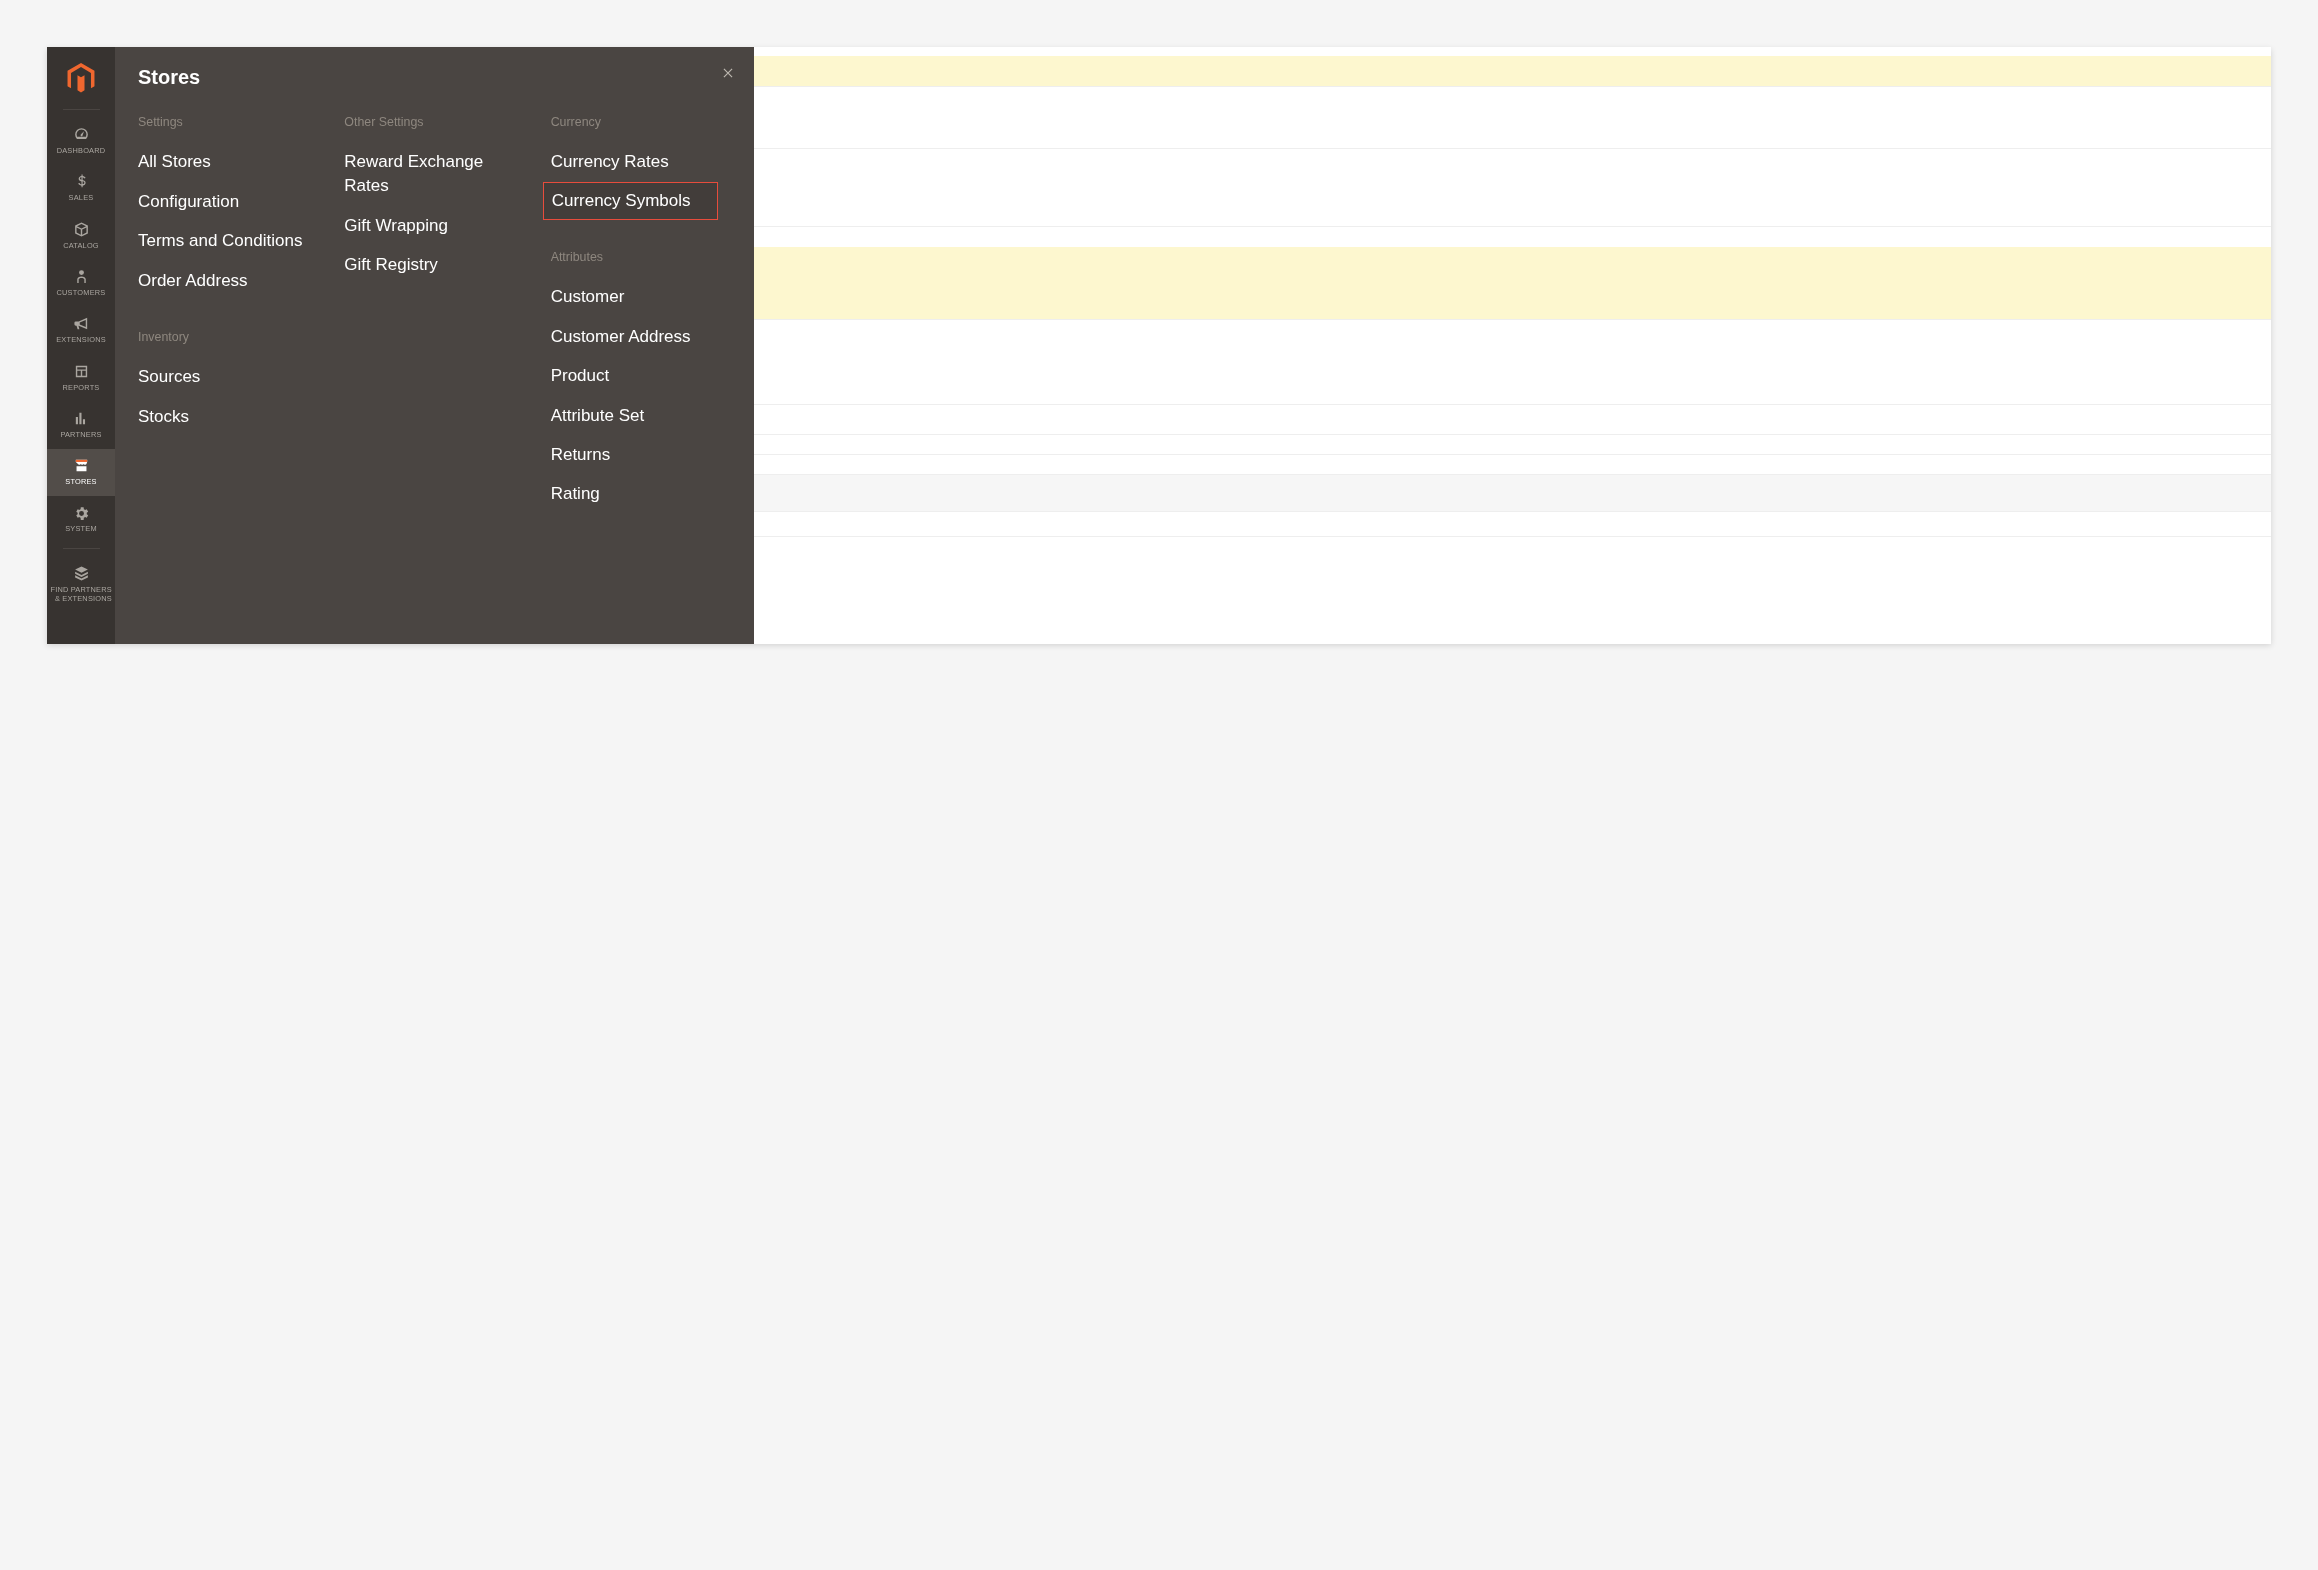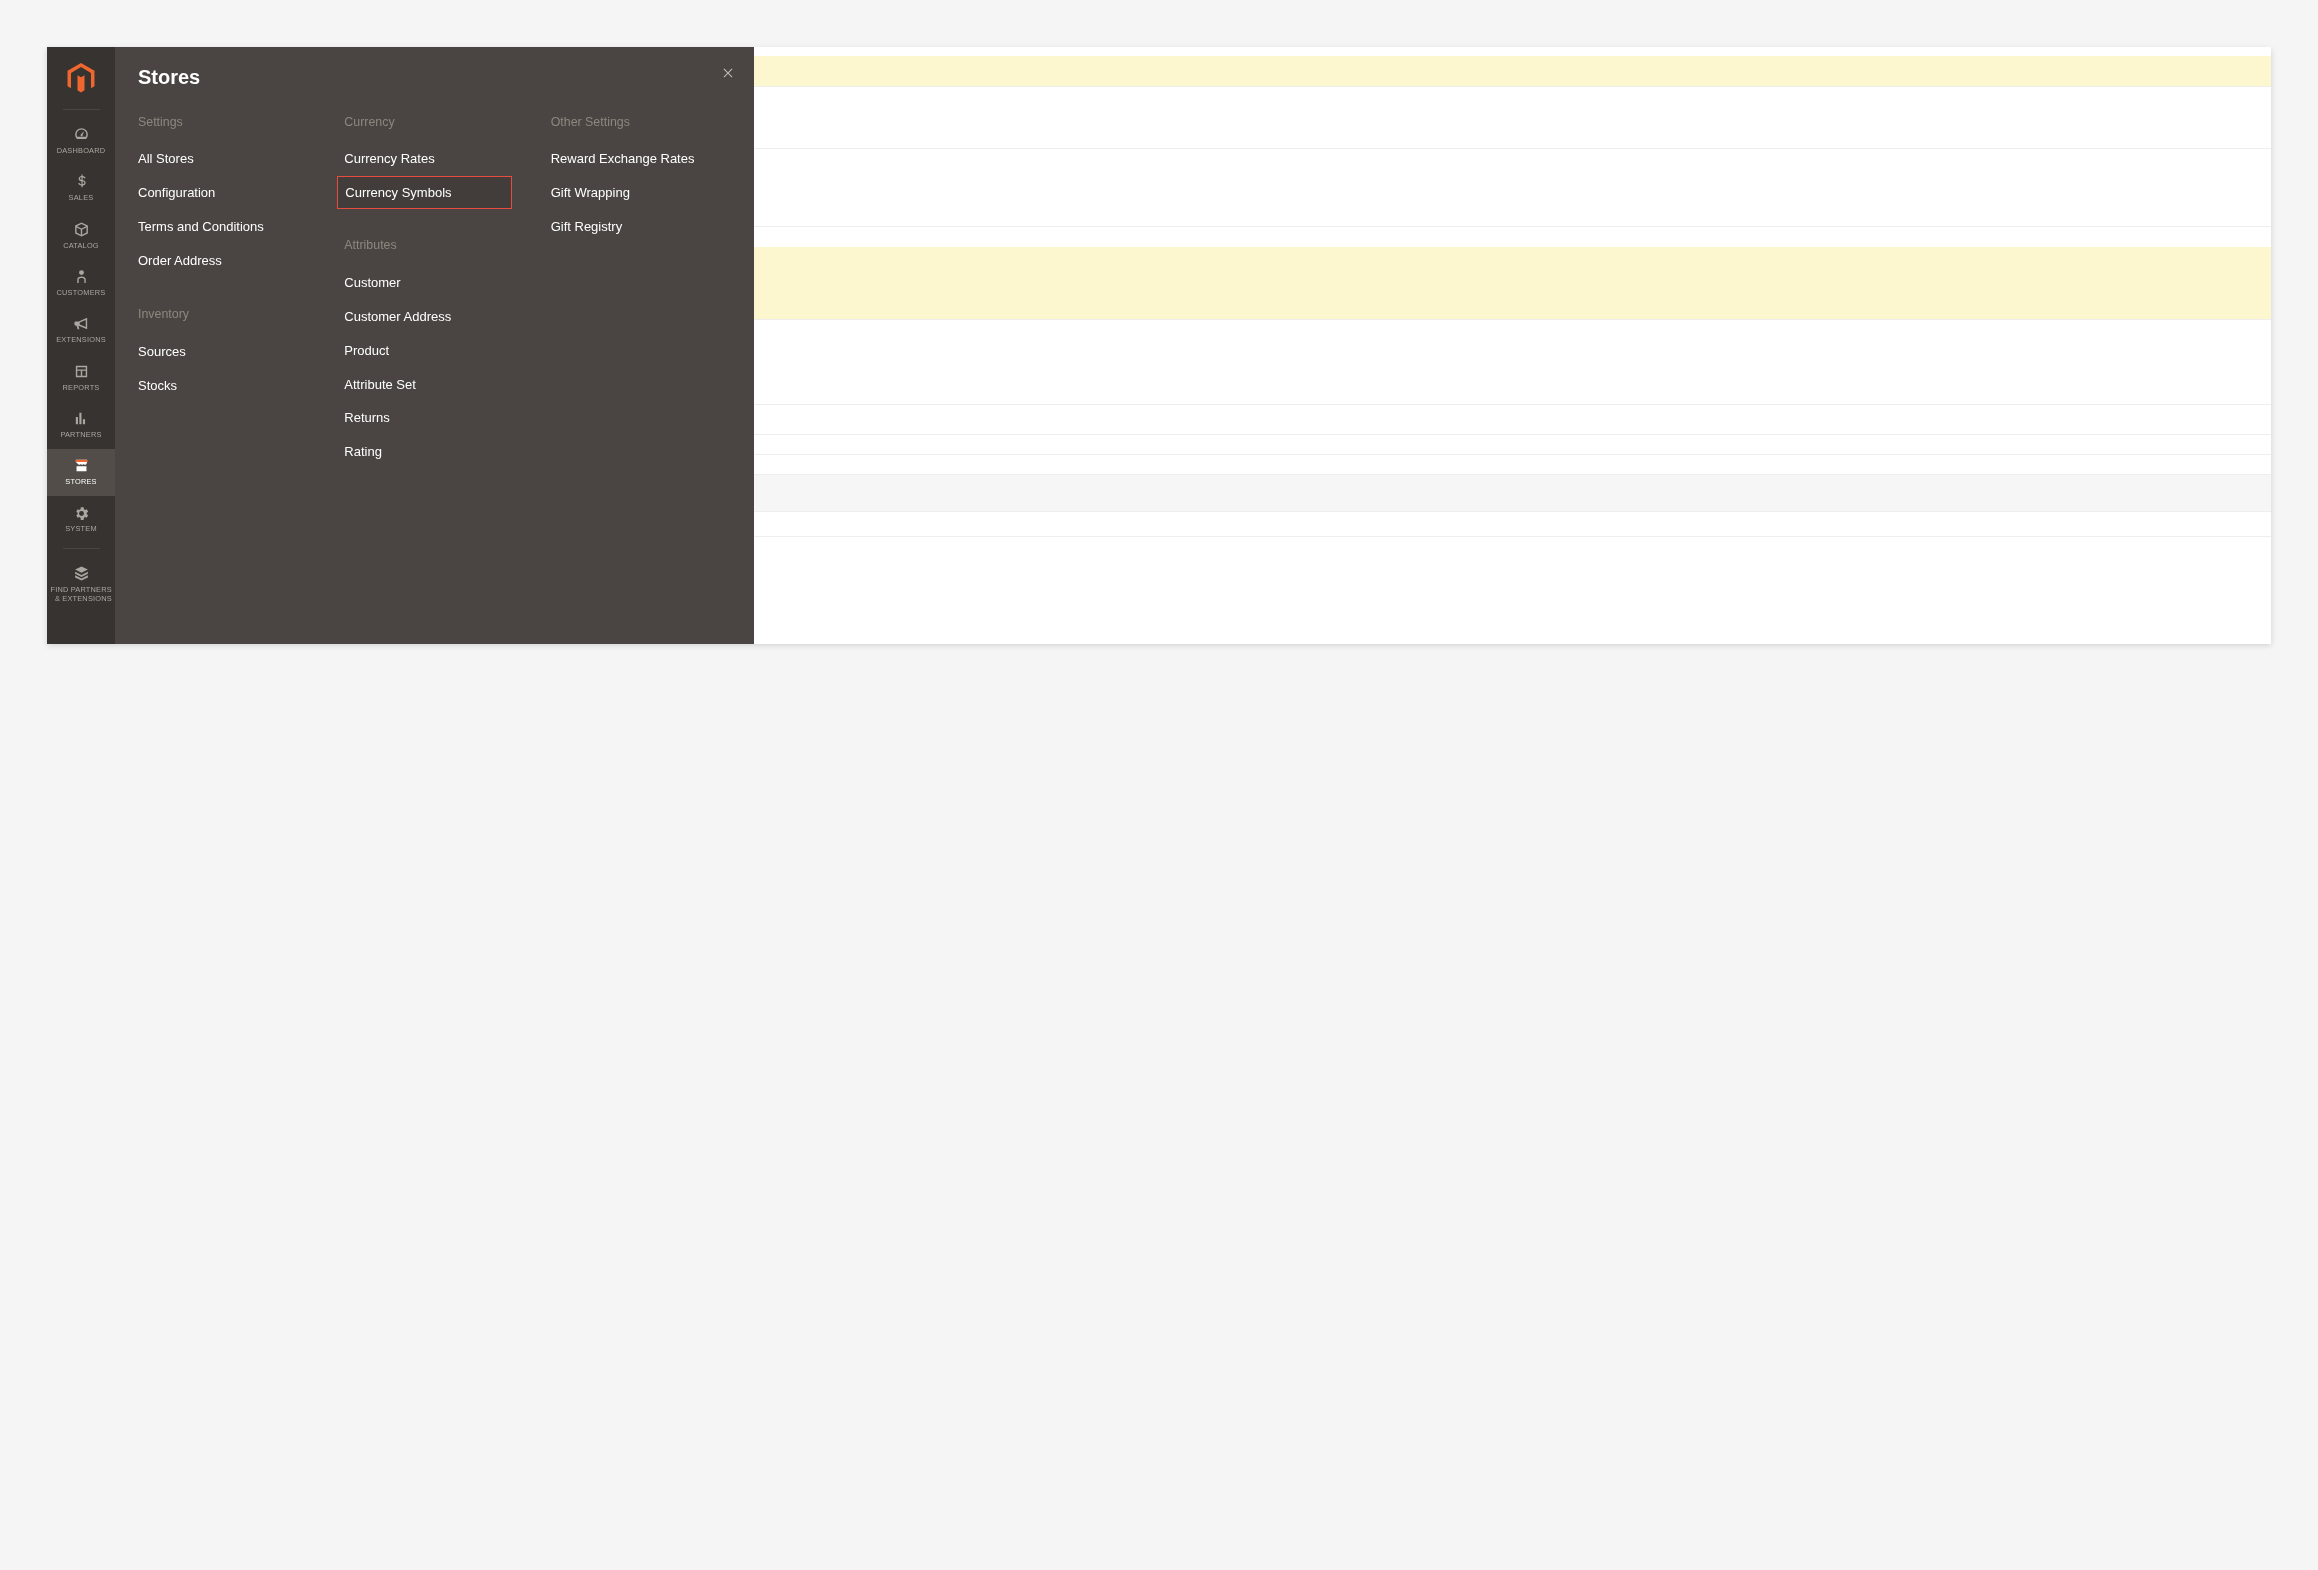--- a/index.html
+++ b/index.html
@@ -102,21 +102,21 @@
     font-size: 12.4px;
     color: #8e877f;
     font-weight: 400;
     margin-bottom: 14px;
     margin-top: 0;
   }
   .section + .section { margin-top: 29.5px; }
   .menu-link {
     display: block;
     color: #fff;
-    font-size: 13px;
+    font-size: 17px;
     padding: 7.8px 7.8px;
     margin-left: -7.8px;
     cursor: pointer;
     line-height: 1.4;
   }
   .menu-link.highlighted {
     border: 1.6px solid #e74c3c;
     background: #423d3a;
     padding: 6.2px 7.8px;
     width: 175px;
@@ -260,46 +260,46 @@
           <h3 class="section-heading">Settings</h3>
           <a class="menu-link">All Stores</a>
           <a class="menu-link">Configuration</a>
           <a class="menu-link">Terms and Conditions</a>
           <a class="menu-link">Order Address</a>
         </div>
         <div class="section">
           <h3 class="section-heading">Inventory</h3>
           <a class="menu-link">Sources</a>
           <a class="menu-link">Stocks</a>
+        </div>
+      </div>
+
+      <div class="col">
+        <div class="section">
+          <h3 class="section-heading">Other Settings</h3>
+          <a class="menu-link">Reward Exchange Rates</a>
+          <a class="menu-link">Gift Wrapping</a>
+          <a class="menu-link">Gift Registry</a>
         </div>
       </div>
 
       <div class="col">
         <div class="section">
           <h3 class="section-heading">Currency</h3>
           <a class="menu-link">Currency Rates</a>
           <a class="menu-link highlighted">Currency Symbols</a>
         </div>
         <div class="section">
           <h3 class="section-heading">Attributes</h3>
           <a class="menu-link">Customer</a>
           <a class="menu-link">Customer Address</a>
           <a class="menu-link">Product</a>
           <a class="menu-link">Attribute Set</a>
           <a class="menu-link">Returns</a>
           <a class="menu-link">Rating</a>
-        </div>
-      </div>
-
-      <div class="col">
-        <div class="section">
-          <h3 class="section-heading">Other Settings</h3>
-          <a class="menu-link">Reward Exchange Rates</a>
-          <a class="menu-link">Gift Wrapping</a>
-          <a class="menu-link">Gift Registry</a>
         </div>
       </div>
     </div>
   </div>
 
   <div class="bg-content">
     <div class="bg-row yellow" style="top:9.3px;height:31px;"></div>
     <div class="bg-row" style="top:40px;height:62px;"></div>
     <div class="bg-row" style="top:102px;height:78px;"></div>
     <div class="bg-row yellow" style="top:200px;height:73px;"></div>

